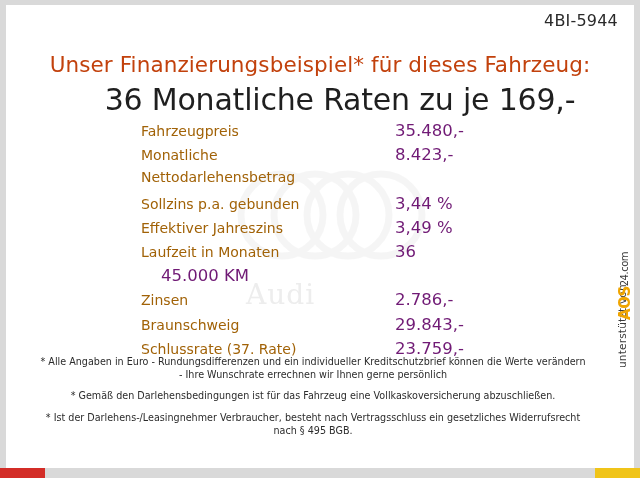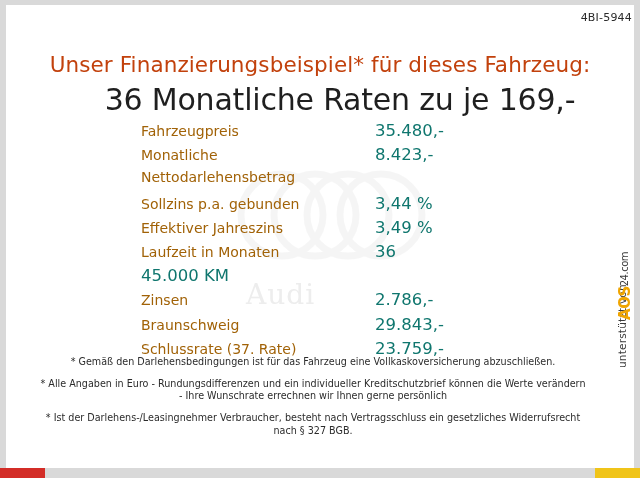--- a/index.html
+++ b/index.html
@@ -49,22 +49,22 @@
   .bottom-bar .seg {
     height: 100%;
   }
   .seg-red { background: #d32d27; flex: 0 0 7%; }
   .seg-gray { background: #d9d9d9; flex: 1 1 auto; }
   .seg-yellow { background: #f0c419; flex: 0 0 7%; }
 
   .stock-id {
     position: absolute;
     top: 11px;
-    right: 8px;
-    font-size: 11px;
+    right: 22px;
+    font-size: 16px;
     color: #2a2a2a;
     letter-spacing: 0.2px;
   }
 
   
   .watermark {
     position: absolute;
     left: 236px;
     top: 120px;
     width: 190px;
@@ -120,22 +120,23 @@
     height: 24.2px;
   }
   .label {
     width: 234px;
     font-size: 14px;
     color: #a16207;
     white-space: nowrap;
   }
   .value {
     font-size: 16.5px;
-    color: #0f766e;
+    color: #701a75;
     white-space: nowrap;
+    margin-left: 20px;
   }
 
   .legal {
     position: absolute;
     left: 38px;
     width: 550px;
     top: 356px;
     text-align: center;
     color: #2b2b2b;
   }
@@ -236,23 +237,23 @@
       <div class="label">Braunschweig</div>
       <div class="value">29.843,-</div>
     </div>
     <div class="row">
       <div class="label">Schlussrate (37. Rate)</div>
       <div class="value">23.759,-</div>
     </div>
   </div>
 
   <div class="legal">
+    <p>* Alle Angaben in Euro - Rundungsdifferenzen und ein individueller Kreditschutzbrief können die Werte verändern - Ihre Wunschrate errechnen wir Ihnen gerne persönlich</p>
     <p>* Gemäß den Darlehensbedingungen ist für das Fahrzeug eine Vollkaskoversicherung abzuschließen.</p>
-    <p>* Alle Angaben in Euro - Rundungsdifferenzen und ein individueller Kreditschutzbrief können die Werte verändern - Ihre Wunschrate errechnen wir Ihnen gerne persönlich</p>
-    <p>* Ist der Darlehens-/Leasingnehmer Verbraucher, besteht nach Vertragsschluss ein gesetzliches Widerrufsrecht nach § 327 BGB.</p>
+    <p>* Ist der Darlehens-/Leasingnehmer Verbraucher, besteht nach Vertragsschluss ein gesetzliches Widerrufsrecht nach § 495 BGB.</p>
   </div>
 
   <div class="vertical-note">unterstützt von</div>
   <div class="vertical-brand">
     <span>AOS</span><span class="sub">24</span><span class="sub">.com</span>
   </div>
 
   <div class="bottom-bar">
     <div class="seg seg-red"></div>
     <div class="seg seg-gray"></div>

